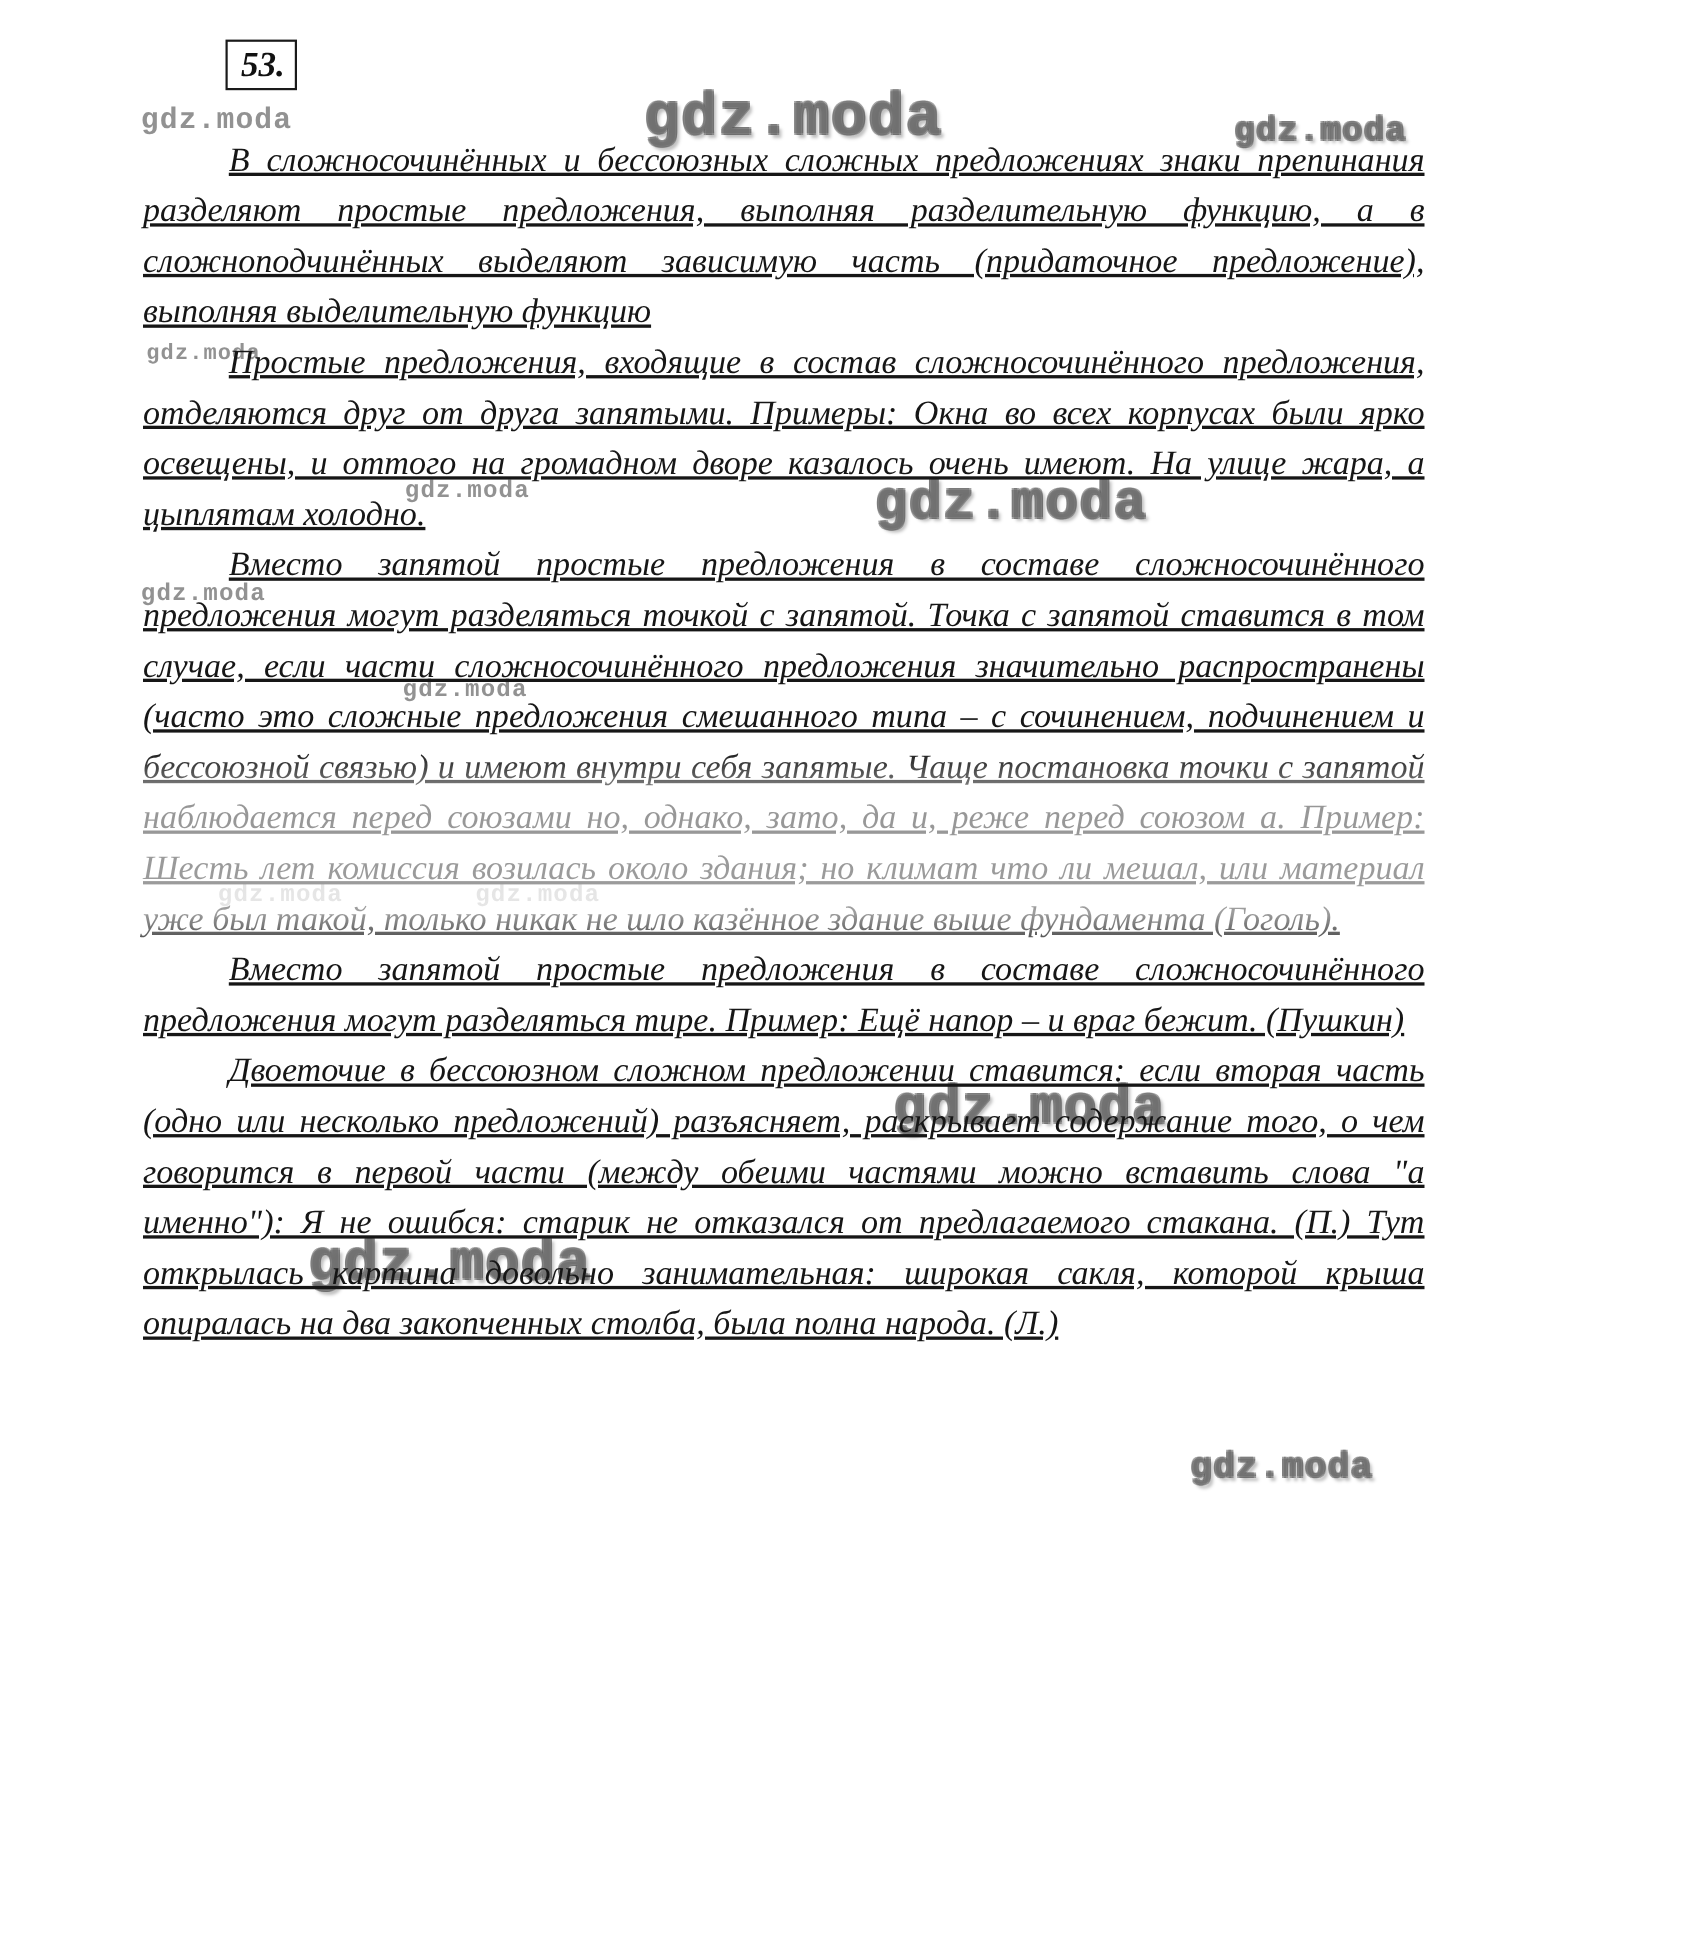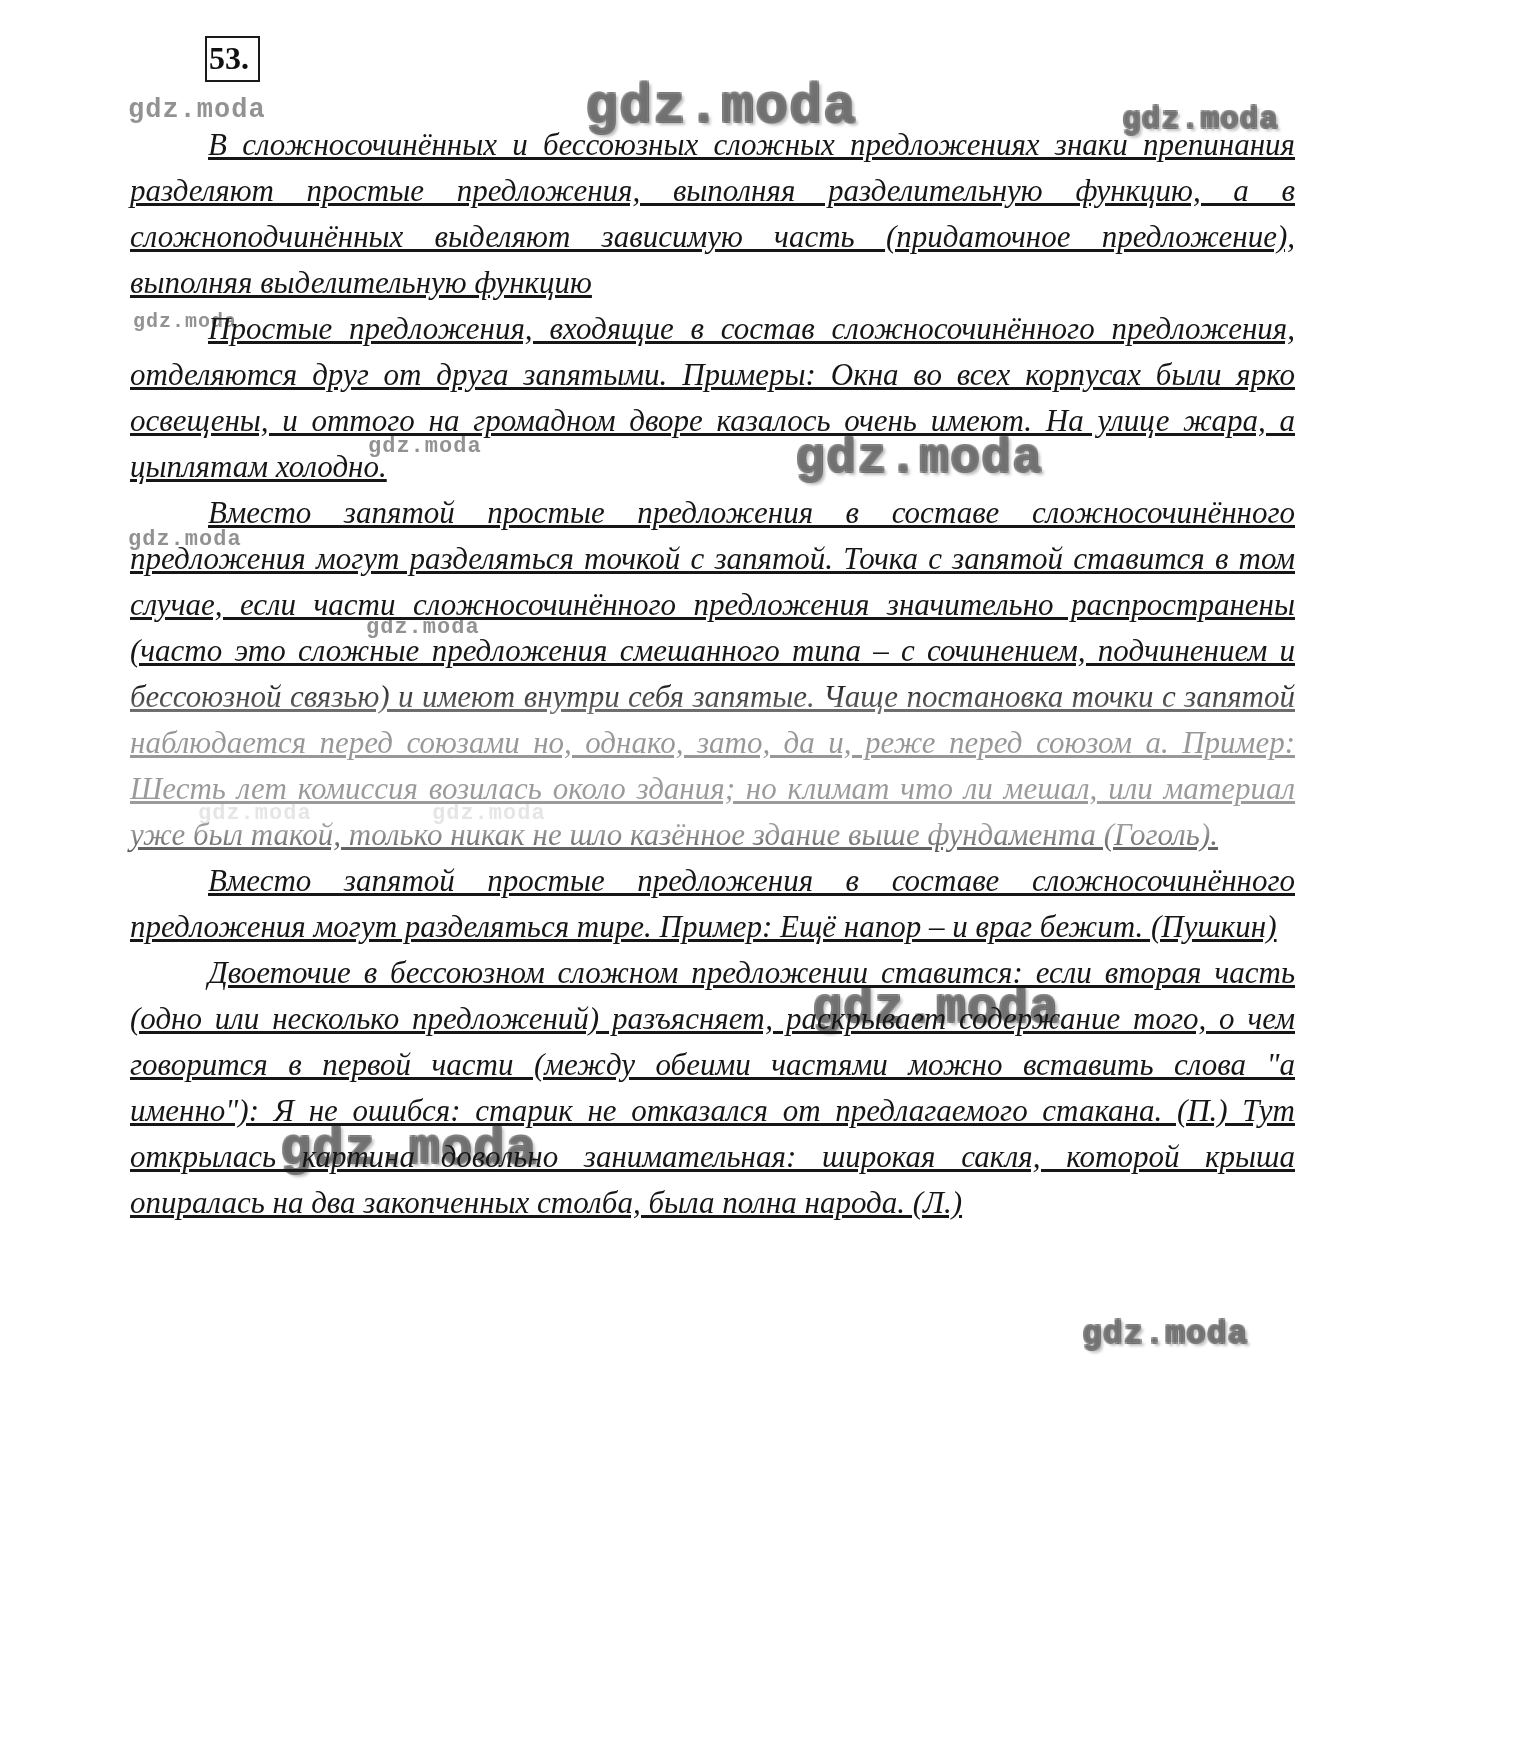--- a/index.html
+++ b/index.html
@@ -13,27 +13,28 @@
     height: 1759px;
     background: #ffffff;
     overflow: hidden;
     font-family: "Liberation Serif", serif;
   }
   .exercise-number-box {
     position: absolute;
     left: 205px;
     top: 36px;
     border: 2px solid #1a1a1a;
-    padding: 1px 9px 3px 2px;
+    padding: 1px 9px 3px 12px;
     font-family: "Liberation Serif", serif;
     font-size: 32px;
     font-weight: bold;
     color: #111;
     background: #fff;
     line-height: 1.2;
+    font-style: italic;
   }
   .text-block {
     position: absolute;
     left: 130px;
     top: 122px;
     width: 1165px;
     font-family: "Liberation Serif", serif;
     font-style: italic;
     font-size: 31px;
     line-height: 46px;

